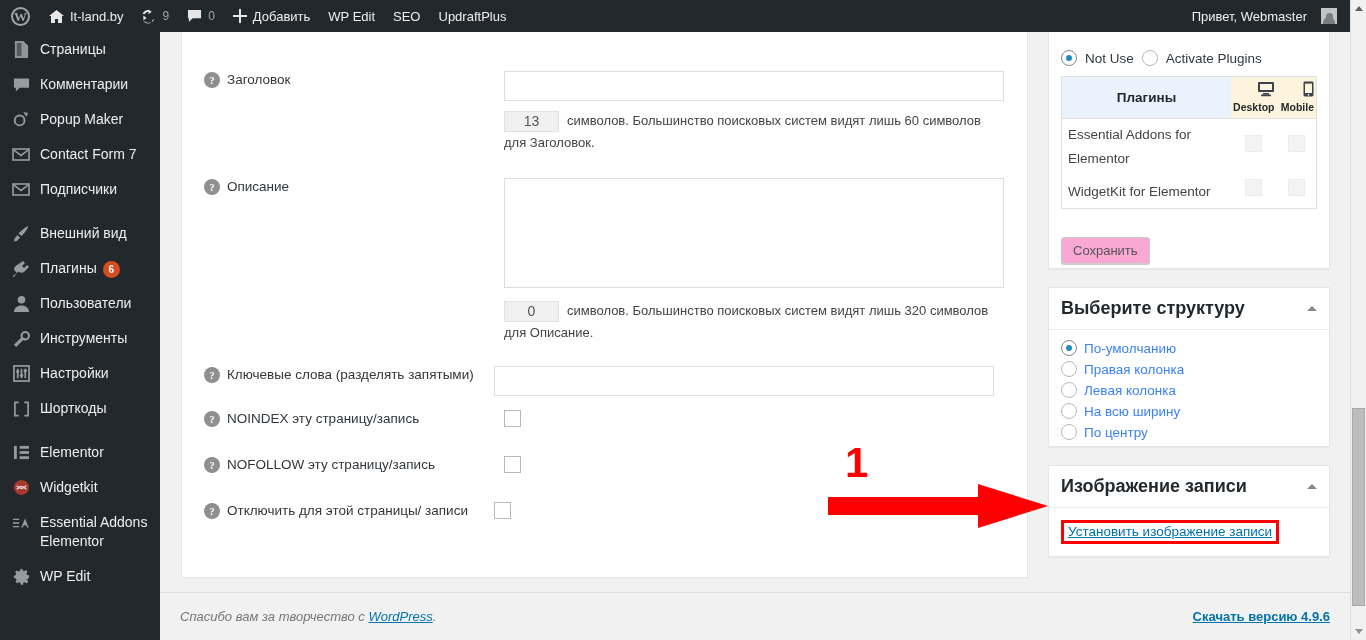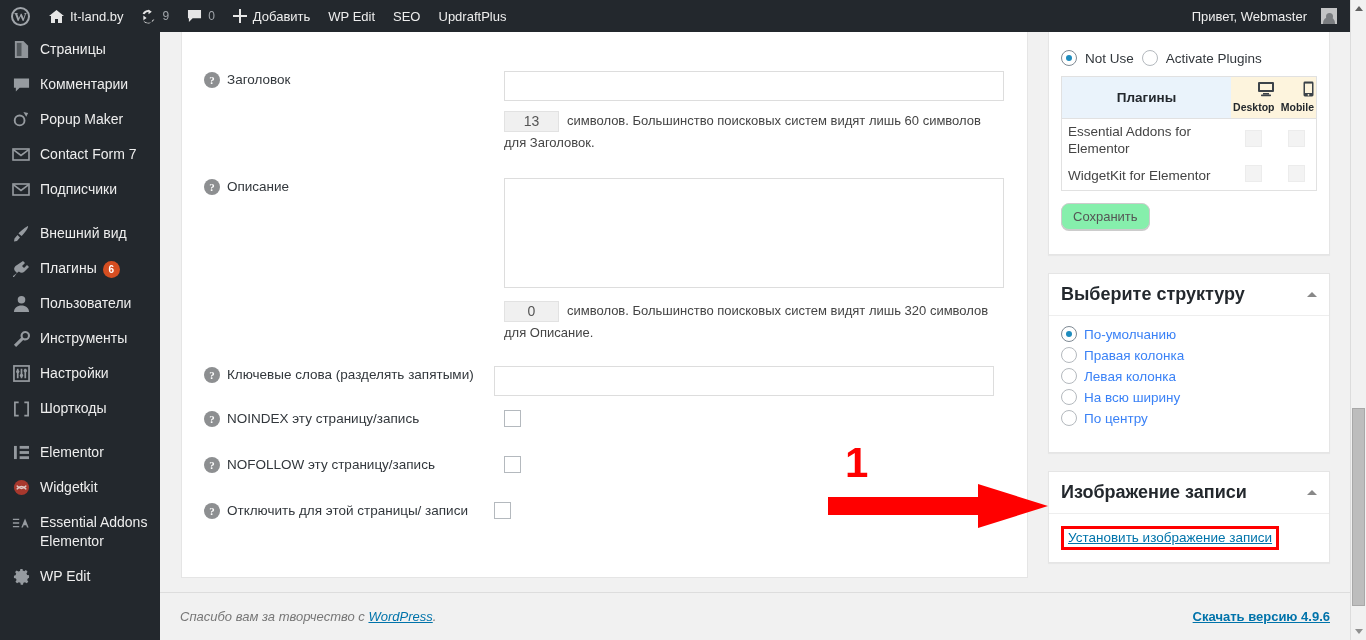--- a/index.html
+++ b/index.html
@@ -186,21 +186,21 @@
     width: 802px; height: 28px;
     border: 1px solid #ddd; background:#fff;
   }
 
   
   #side-col {
     position: absolute; left: 888px; top: -12px;
     width: 282px;
   }
   .sb-box { margin-bottom: 18px; }
-  .sb-body { padding: 10px 12px 24px; }
+  .sb-body { padding: 10px 12px 4px; }
 
   .radio {
     width: 16px; height: 16px; min-width:16px;
     border-radius: 50%; border: 1px solid #b4b9be;
     background: #fff; display:inline-flex;
     align-items:center; justify-content:center;
     cursor:pointer;
   }
   .radio.checked { border-color:#7e8993; }
   .radio.checked::after {
@@ -225,35 +225,35 @@
   }
   .plug-table th.pl-dev {
     background: #fdf4dd; color: #23282d; font-weight: bold;
     padding: 4px 2px 5px; text-align: right; width: 40px;
     font-size: 10.5px; border-bottom:1px solid #e1e1e1;
     vertical-align: bottom;
   }
   .dev-ico { display:block; margin: 0 auto 2px; color:#3c434a; }
   .plug-table td {
     padding: 4px 6px; color: #444; font-size: 13.5px;
-    line-height: 17px; vertical-align: middle;
+    line-height: 24px; vertical-align: middle;
   }
   .plug-table td.cell-chk { text-align:center; width:40px; }
   .mini-chk {
     display:inline-block; width:17px; height:17px;
     background:#f3f3f3; border:1px solid #ececec;
     cursor:pointer;
   }
   .btn-secondary {
-    margin-top: 12px;
+    margin-top: 28px;
     display:inline-block;
     padding: 5px 11px;
-    background: #86efac;
+    background: #f9a8d4;
     border: 1px solid #ccc;
-    border-radius: 8px;
+    border-radius: 3px;
     color: #555; font-size: 13px;
     box-shadow: 0 1px 0 #ccc;
     cursor: pointer;
     font-family: "Liberation Sans", sans-serif;
   }
   .feat-link {
     color: #0073aa; text-decoration: underline;
     font-size: 13.5px; cursor: pointer;
   }
   .highlight-box {

